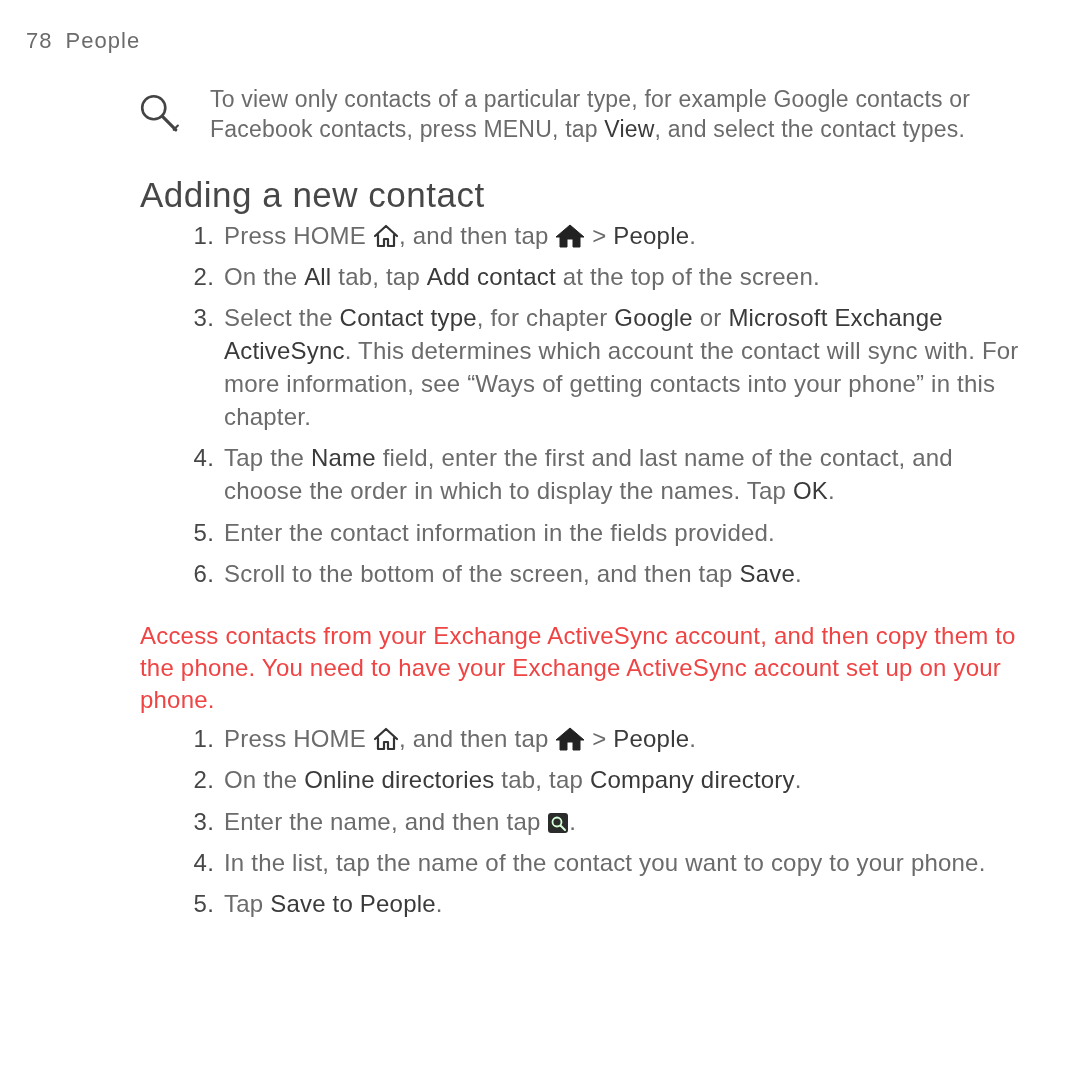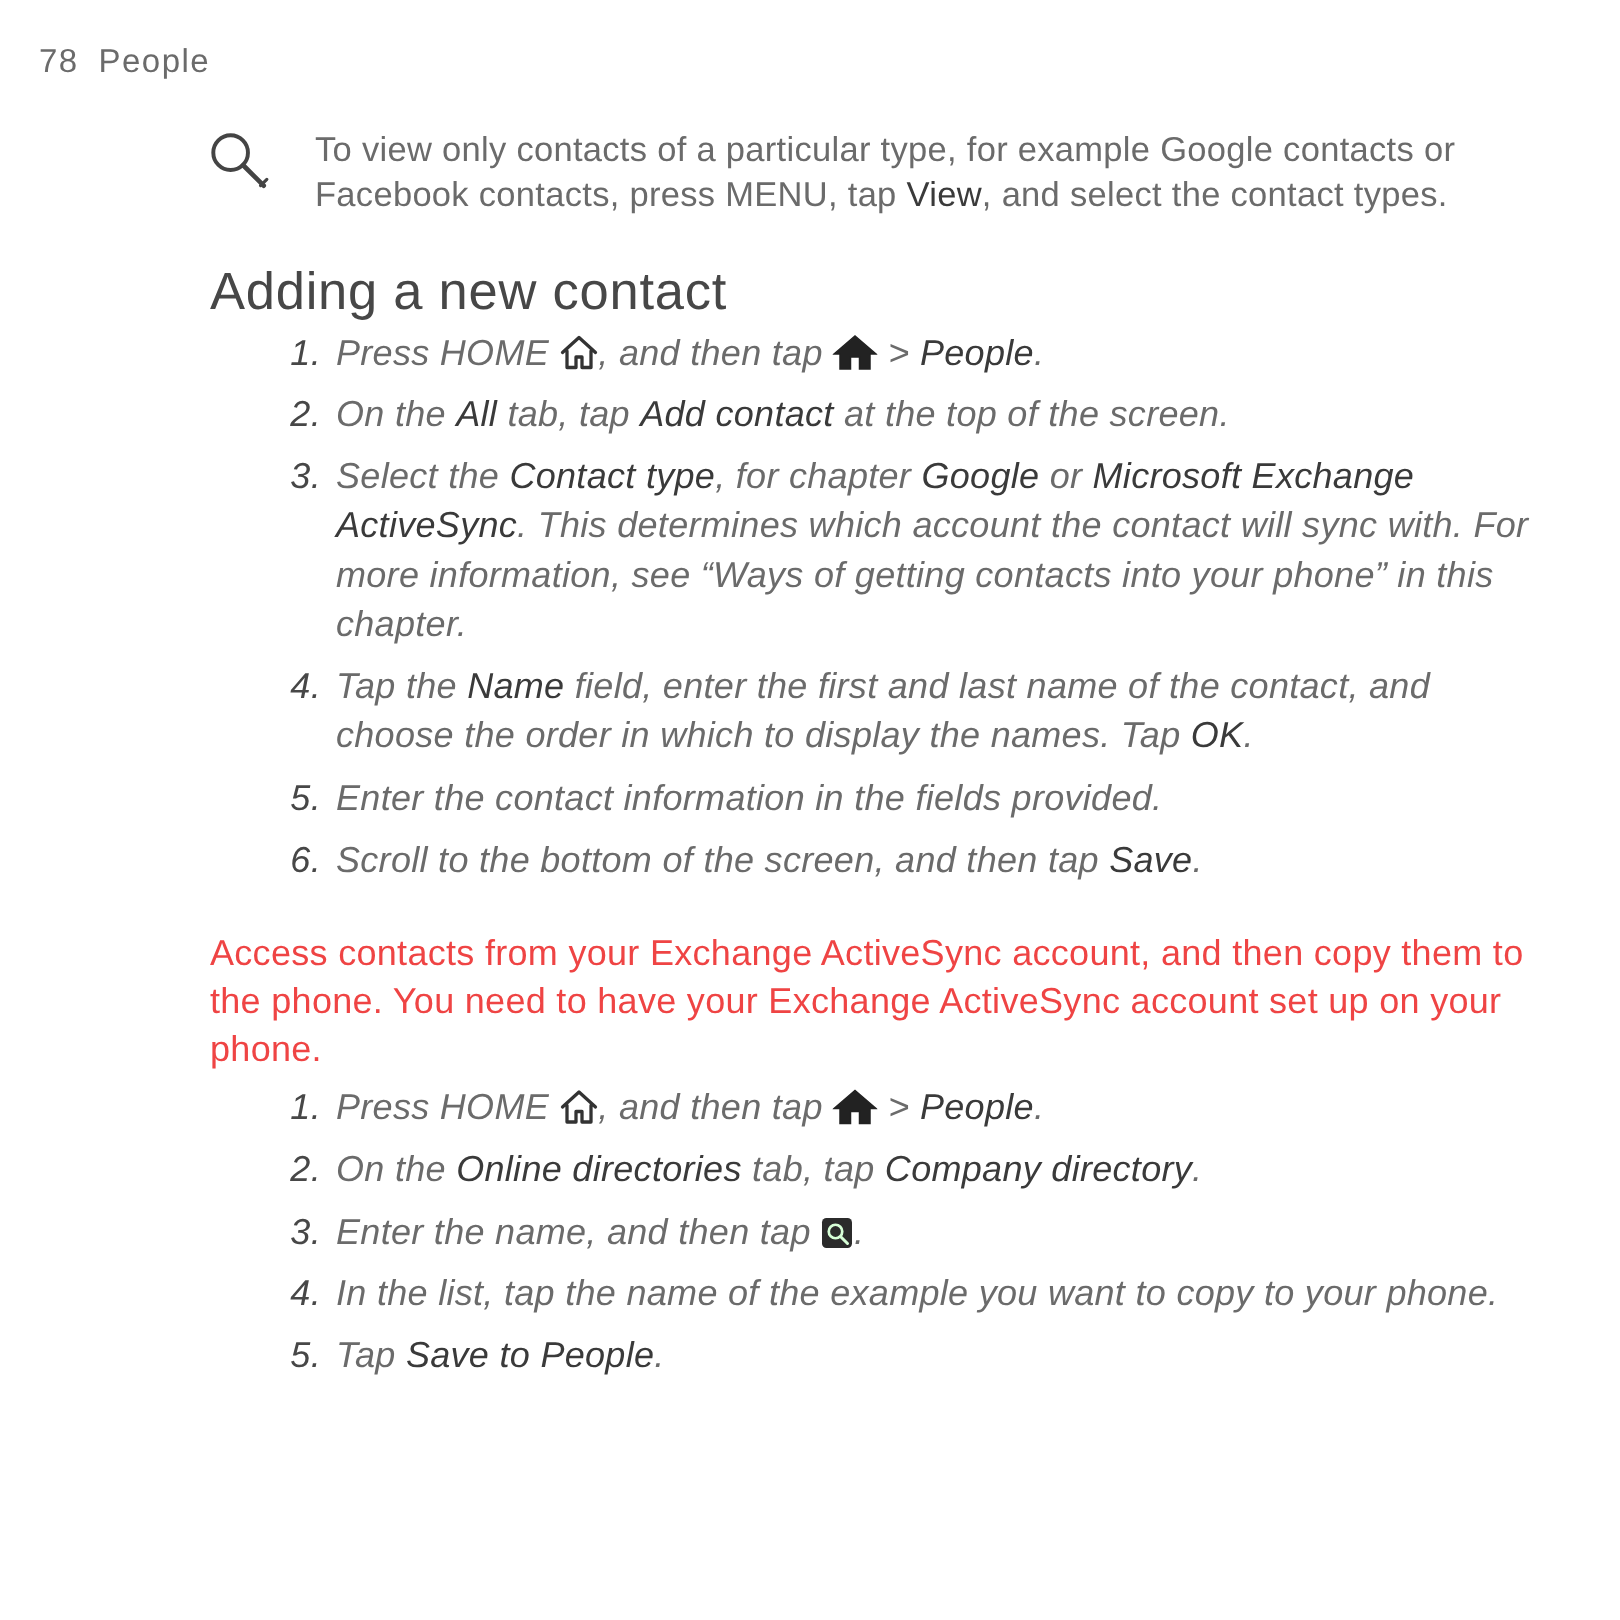--- a/index.html
+++ b/index.html
@@ -24,21 +24,21 @@
     font-size: 22px;
     color: #6b6b6b;
     letter-spacing: 1px;
     margin-bottom: 30px;
     padding-left: 4px;
   }
   .header .pn { margin-right: 6px; }
 
   .tip-block {
     display: flex;
-    align-items: flex-start;
+    align-items: center;
     margin-left: 116px;
     margin-right: 30px;
     margin-bottom: 30px;
   }
   .tip-icon {
     flex: 0 0 auto;
     margin-right: 30px;
     margin-top: 2px;
   }
   .tip-icon svg { width: 42px; height: 42px; }
@@ -69,21 +69,20 @@
     counter-reset: step;
     font-size: 24px;
     line-height: 1.38;
     color: #6b6b6b;
   }
   ol.steps > li {
     position: relative;
     padding-left: 42px;
     margin-bottom: 8px;
     counter-increment: step;
-    font-style: italic;
   }
   ol.steps > li::before {
     content: counter(step) ".";
     position: absolute;
     left: 0;
     top: 0;
     width: 32px;
     text-align: right;
     color: #474747;
     font-weight: 400;
@@ -162,20 +161,20 @@
       <span>On the </span><span class="dk">Online directories</span><span> tab, tap </span><span class="dk">Company directory</span><span>.</span>
     </li>
     <li>
       <span>Enter the name, and then tap </span><span class="glyph search-chip"><svg viewBox="0 0 22 22">
             <rect x="1" y="1" width="20" height="20" rx="3" fill="#2b2b2b"></rect>
             <circle cx="10" cy="10" r="4.5" fill="none" stroke="#d7ffd7" stroke-width="1.8"></circle>
             <line x1="13.5" y1="13.5" x2="18" y2="18" stroke="#d7ffd7" stroke-width="2" stroke-linecap="round"></line>
           </svg></span><span>.</span>
     </li>
     <li>
-      <span>In the list, tap the name of the example you want to copy to your phone.</span>
+      <span>In the list, tap the name of the contact you want to copy to your phone.</span>
     </li>
     <li>
       <span>Tap </span><span class="dk">Save to People</span><span>.</span>
     </li>
   </ol>
 
 </div>
 
 </body></html>

